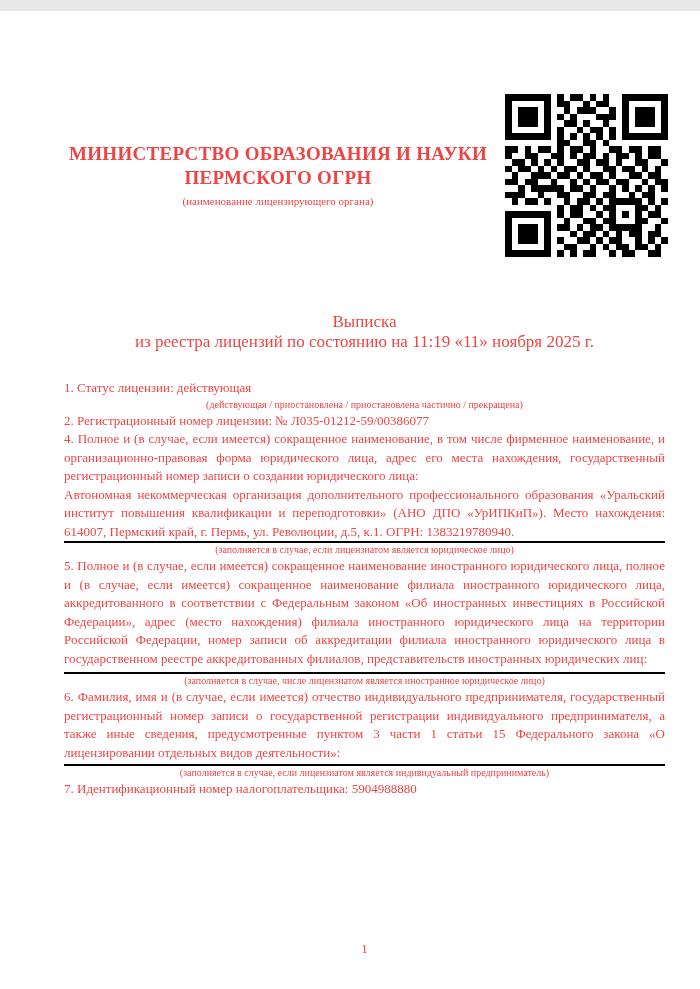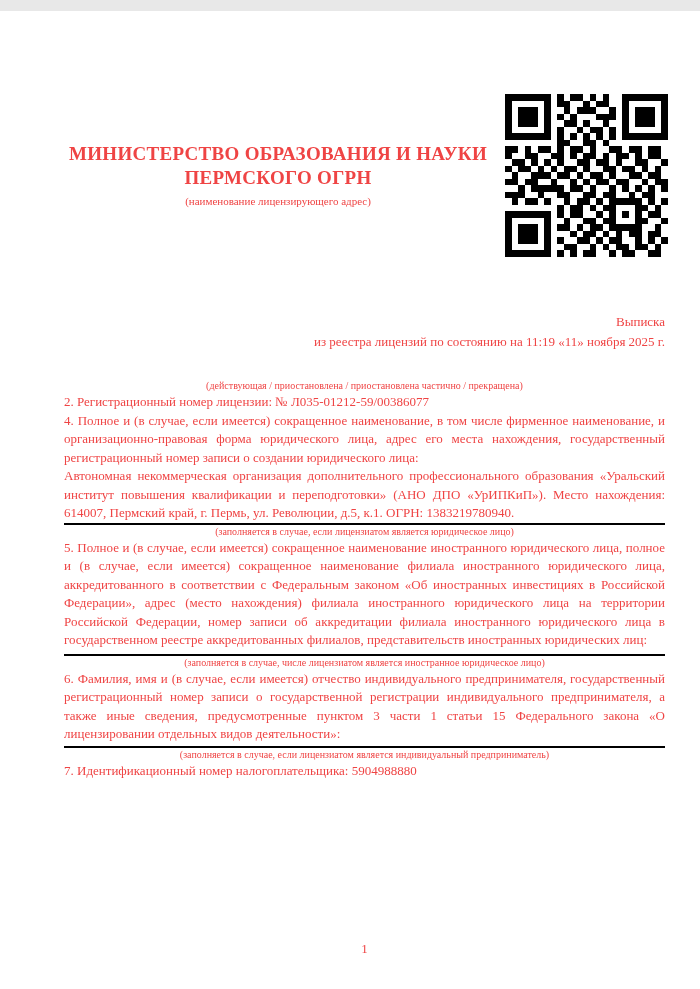--- a/index.html
+++ b/index.html
@@ -38,22 +38,22 @@
     left: 505px;
     width: 163px;
     height: 163px;
   }
   .qr svg { display: block; width: 100%; height: 100%; }
   .doc-title {
     position: absolute;
     top: 301px;
     left: 64px;
     width: 601px;
-    text-align: right;
-    font-size: 13px;
+    text-align: center;
+    font-size: 17px;
     line-height: 19.5px;
   }
   .body {
     position: absolute;
     top: 368px;
     left: 64px;
     width: 601px;
     font-size: 13px;
     line-height: 18.5px;
   }
@@ -89,21 +89,21 @@
   }
 </style>
 </head>
 <body>
 
 <div class="page">
 
   <header class="doc-header">
     <div class="h-line">МИНИСТЕРСТВО ОБРАЗОВАНИЯ И НАУКИ</div>
     <div class="h-line">ПЕРМСКОГО ОГРН</div>
-    <div class="h-caption">(наименование лицензирующего адрес)</div>
+    <div class="h-caption">(наименование лицензирующего органа)</div>
   </header>
 
   <div class="qr">
     <svg id="qr-svg" viewBox="0 0 25 25" shape-rendering="crispEdges" fill="#000000" xmlns="http://www.w3.org/2000/svg">
         <rect x="0" y="0" width="1" height="1"></rect>
         <rect x="1" y="0" width="1" height="1"></rect>
         <rect x="2" y="0" width="1" height="1"></rect>
         <rect x="3" y="0" width="1" height="1"></rect>
         <rect x="4" y="0" width="1" height="1"></rect>
         <rect x="5" y="0" width="1" height="1"></rect>
@@ -441,20 +441,21 @@
       </svg>
   </div>
 
   <div class="doc-title">
     <div>Выписка</div>
     <div>из реестра лицензий по состоянию на 11:19 «11» ноября 2025 г.</div>
   </div>
 
   <main class="body">
 
+    <p class="line">1. Статус лицензии: действующая</p>
     <p class="caption">(действующая / приостановлена / приостановлена частично / прекращена)</p>
 
     <p class="line mt-item2">2. Регистрационный номер лицензии: № Л035-01212-59/00386077</p>
 
 
     <p class="para mt-item4">4. Полное и (в случае, если имеется) сокращенное наименование, в том числе фирменное наименование, и организационно-правовая форма юридического лица, адрес его места нахождения, государственный регистрационный номер записи о создании юридического лица:</p>
     <p class="para">Автономная некоммерческая организация дополнительного профессионального образования «Уральский институт повышения квалификации и переподготовки» (АНО ДПО «УрИПКиП»). Место нахождения: 614007, Пермский край, г. Пермь, ул. Революции, д.5, к.1. ОГРН: 1383219780940.</p>
     <div class="rule"></div>
     <p class="caption">(заполняется в случае, если лицензиатом является юридическое лицо)</p>
 

